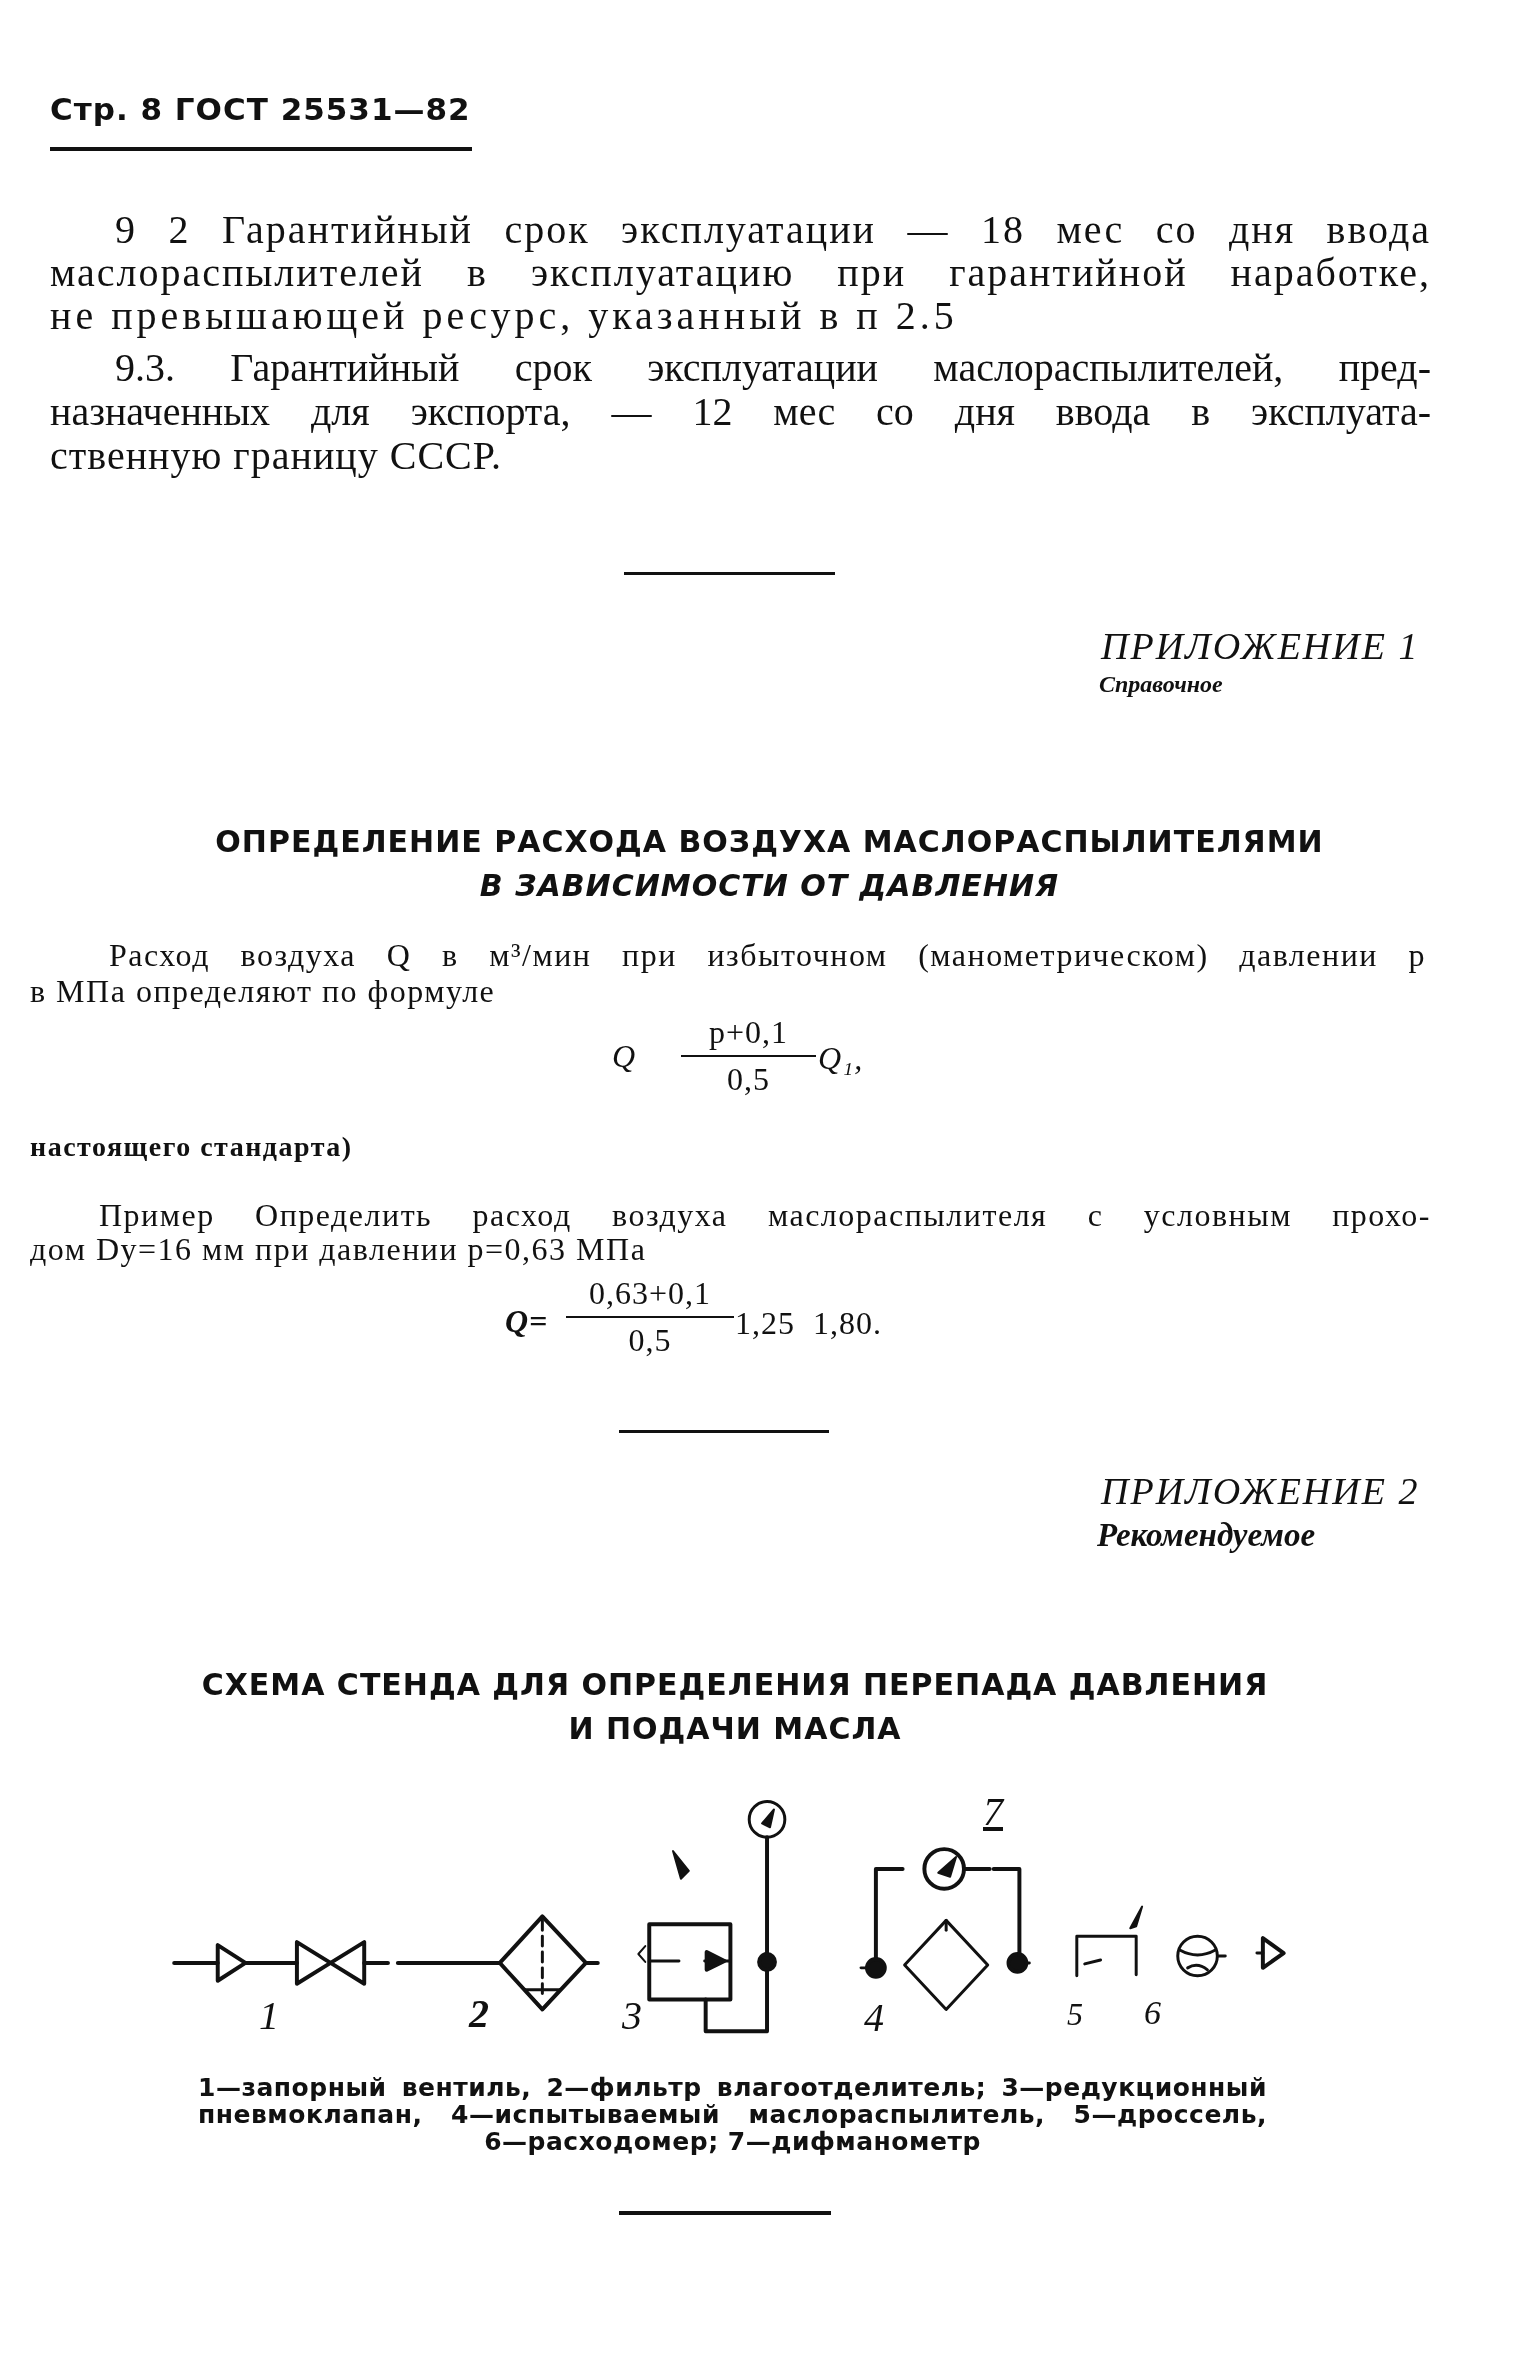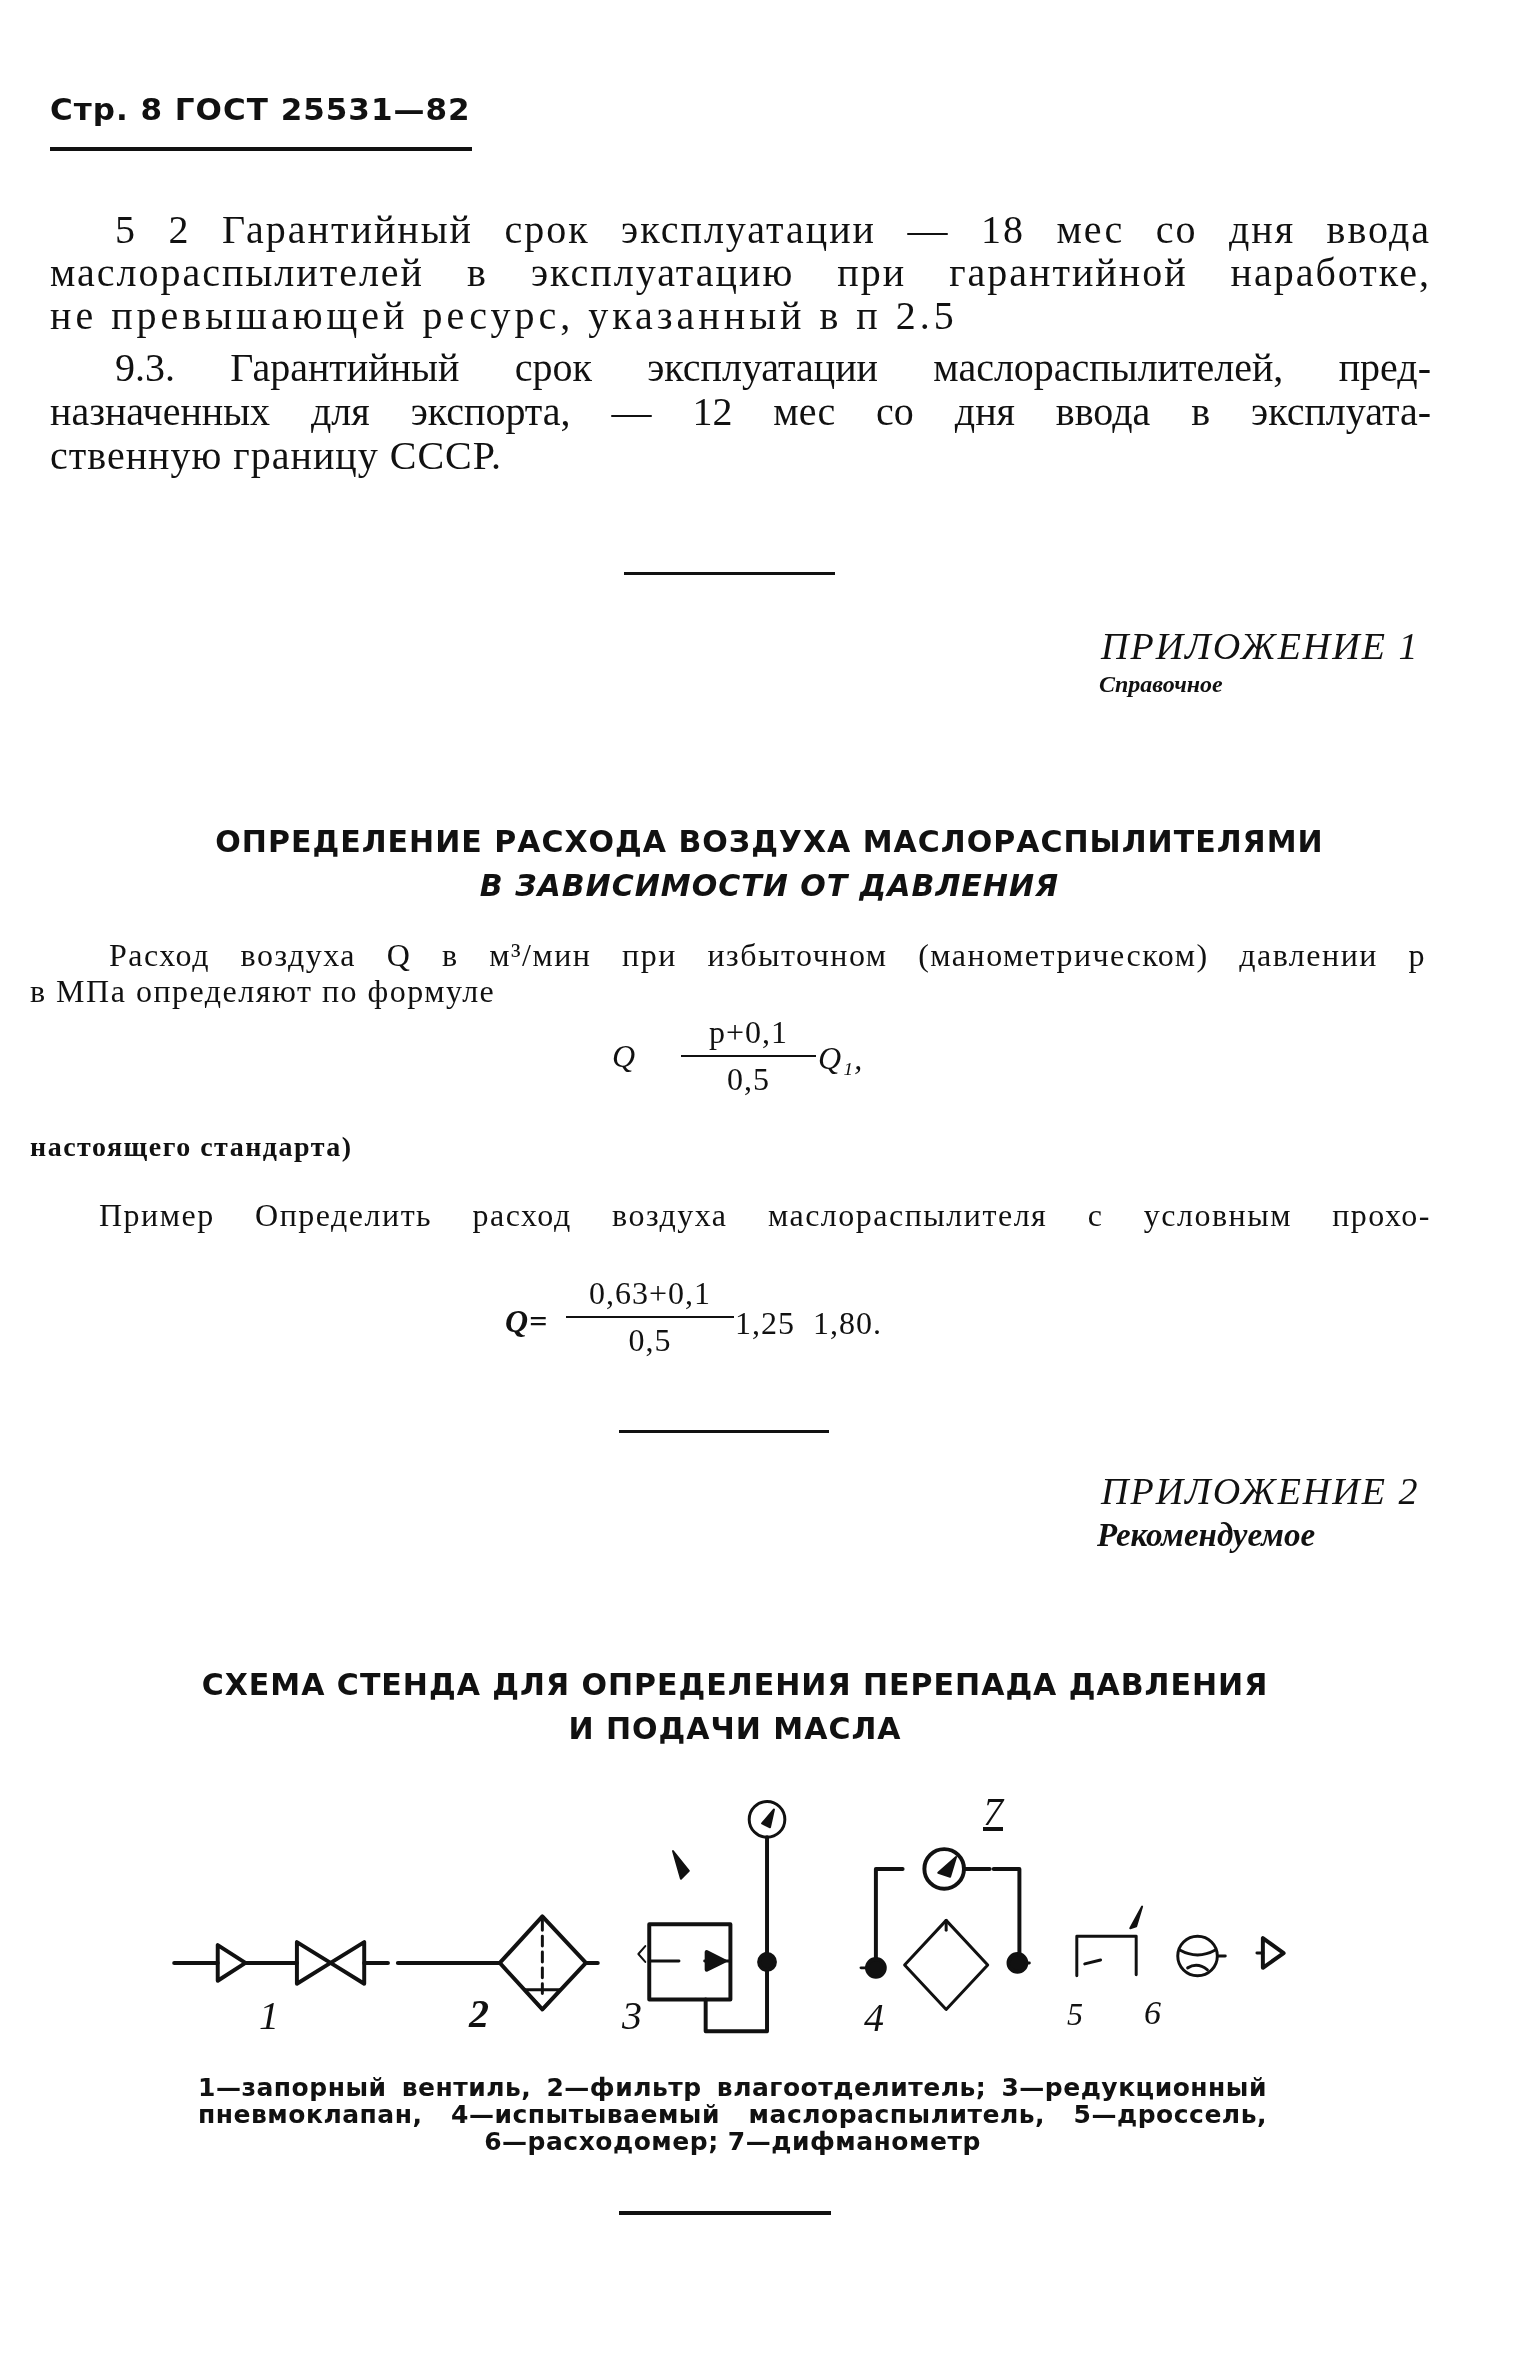--- a/index.html
+++ b/index.html
@@ -23,21 +23,21 @@
   </style>
 </head>
 <body>
 
 <div class="abs hdr" style="left:50px; top:91px;">
   <span>Стр. 8 ГОСТ 25531—82</span>
 </div>
 <div class="rule" style="left:50px; top:147px; width:422px; height:4px;"></div>
 
 <div class="abs serif" style="left:50px; top:206px; width:1381px;">
-  <div class="just" style="padding-left:65px; height:43px; letter-spacing:2px;">5 2 Гарантийный срок эксплуатации — 18 мес со дня ввода</div>
+  <div class="just" style="padding-left:65px; height:43px; letter-spacing:2px;">9 2 Гарантийный срок эксплуатации — 18 мес со дня ввода</div>
   <div class="just" style="height:43px; letter-spacing:2px;">маслораспылителей в эксплуатацию при гарантийной наработке,</div>
   <div style="height:43px; letter-spacing:4px;">не превышающей ресурс, указанный в п 2.5</div>
 </div>
 
 <div class="abs serif-b" style="left:50px; top:337px; width:1381px;">
   <div class="just" style="padding-left:65px; height:44px;margin-top:7px;">9.3. Гарантийный срок эксплуатации маслораспылителей, пред-</div>
   <div class="just" style="height:44px;">назначенных для экспорта, — 12 мес со дня ввода в эксплуата-</div>
   <div style="height:44px; letter-spacing:1px;">ственную границу СССР.</div>
 </div>
 
@@ -65,20 +65,21 @@
   </div>
   <span class="abs" style="left:818px; top:1040px; font-style:italic;">Q₁,</span>
 </div>
 
 <div class="abs body-s" style="left:30px; top:1131px; width:1401px;">
   <div style="height:34px; font-weight:bold; font-size:28px;">настоящего стандарта)</div>
 </div>
 
 <div class="abs body-s" style="left:30px; top:1197px; width:1401px;">
   <div class="just" style="padding-left:69px; height:34px;">Пример Определить расход воздуха маслораспылителя с условным прохо-</div>
+  <div style="height:34px;">дом Dу=16 мм при давлении p=0,63 МПа</div>
 </div>
 
 <div class="abs formula" style="left:0; top:0; width:1539px; height:1px;">
   <span class="abs" style="left:505px; top:1303px; font-style:italic; font-weight:bold;">Q=</span>
   <div class="frac" style="left:566px; top:1275px; width:168px;">
     <span class="num">0,63+0,1</span>
     <span class="bar"></span>
     <span class="den">0,5</span>
   </div>
   <span class="abs" style="left:735px; top:1305px; white-space:pre;">1,25  1,80.</span>

